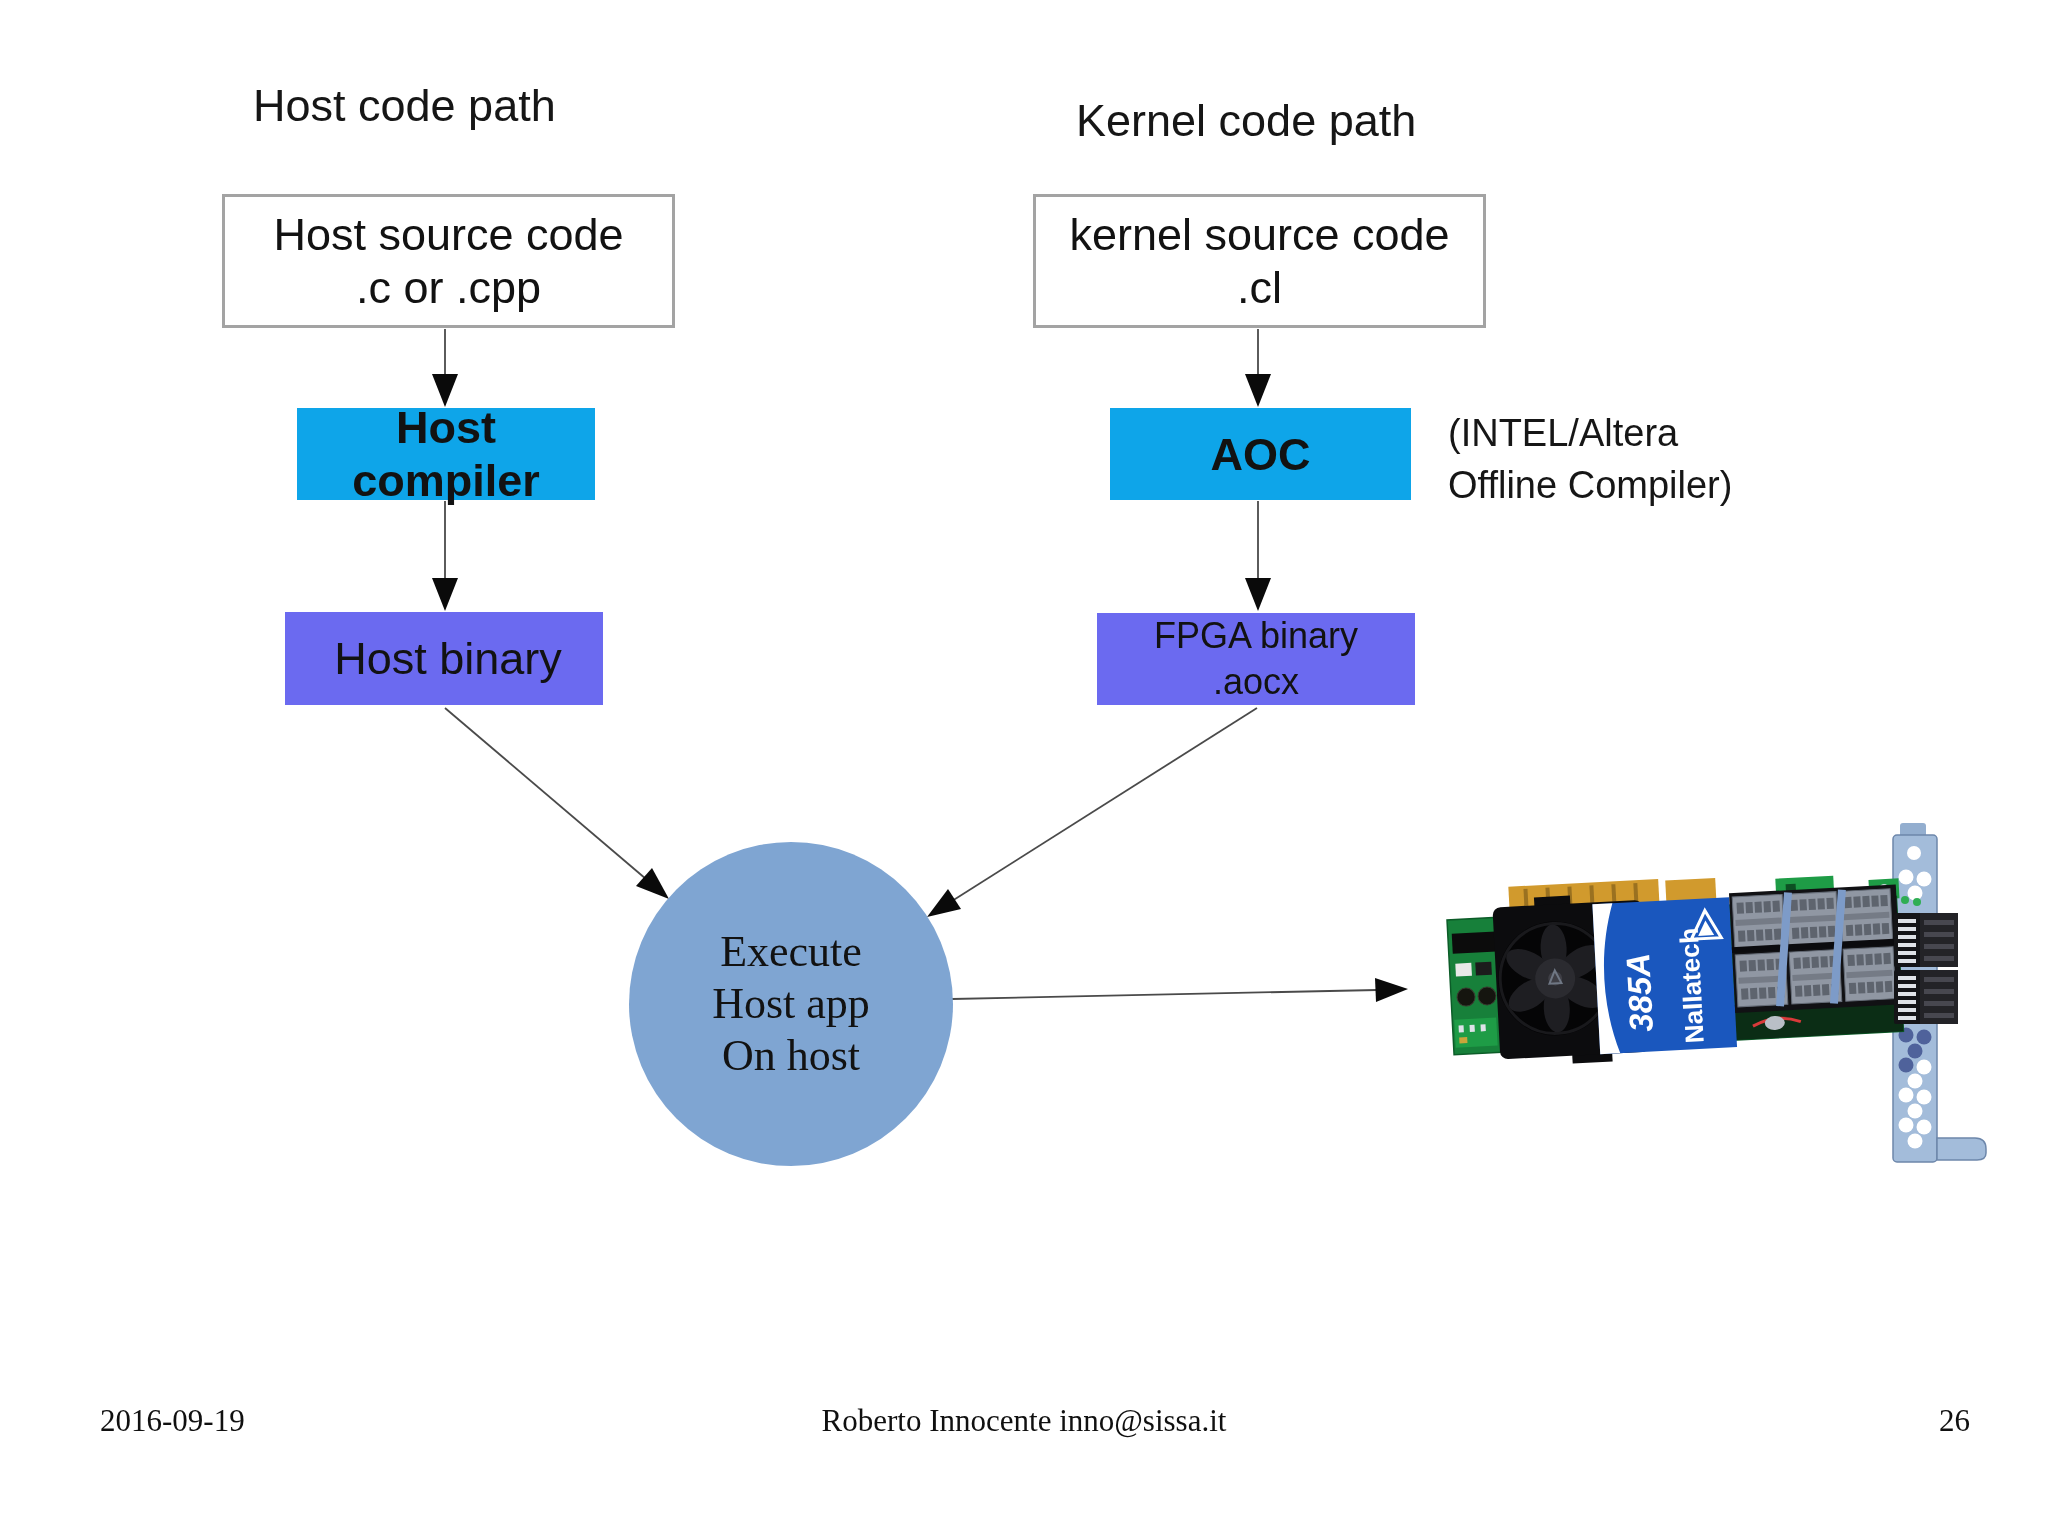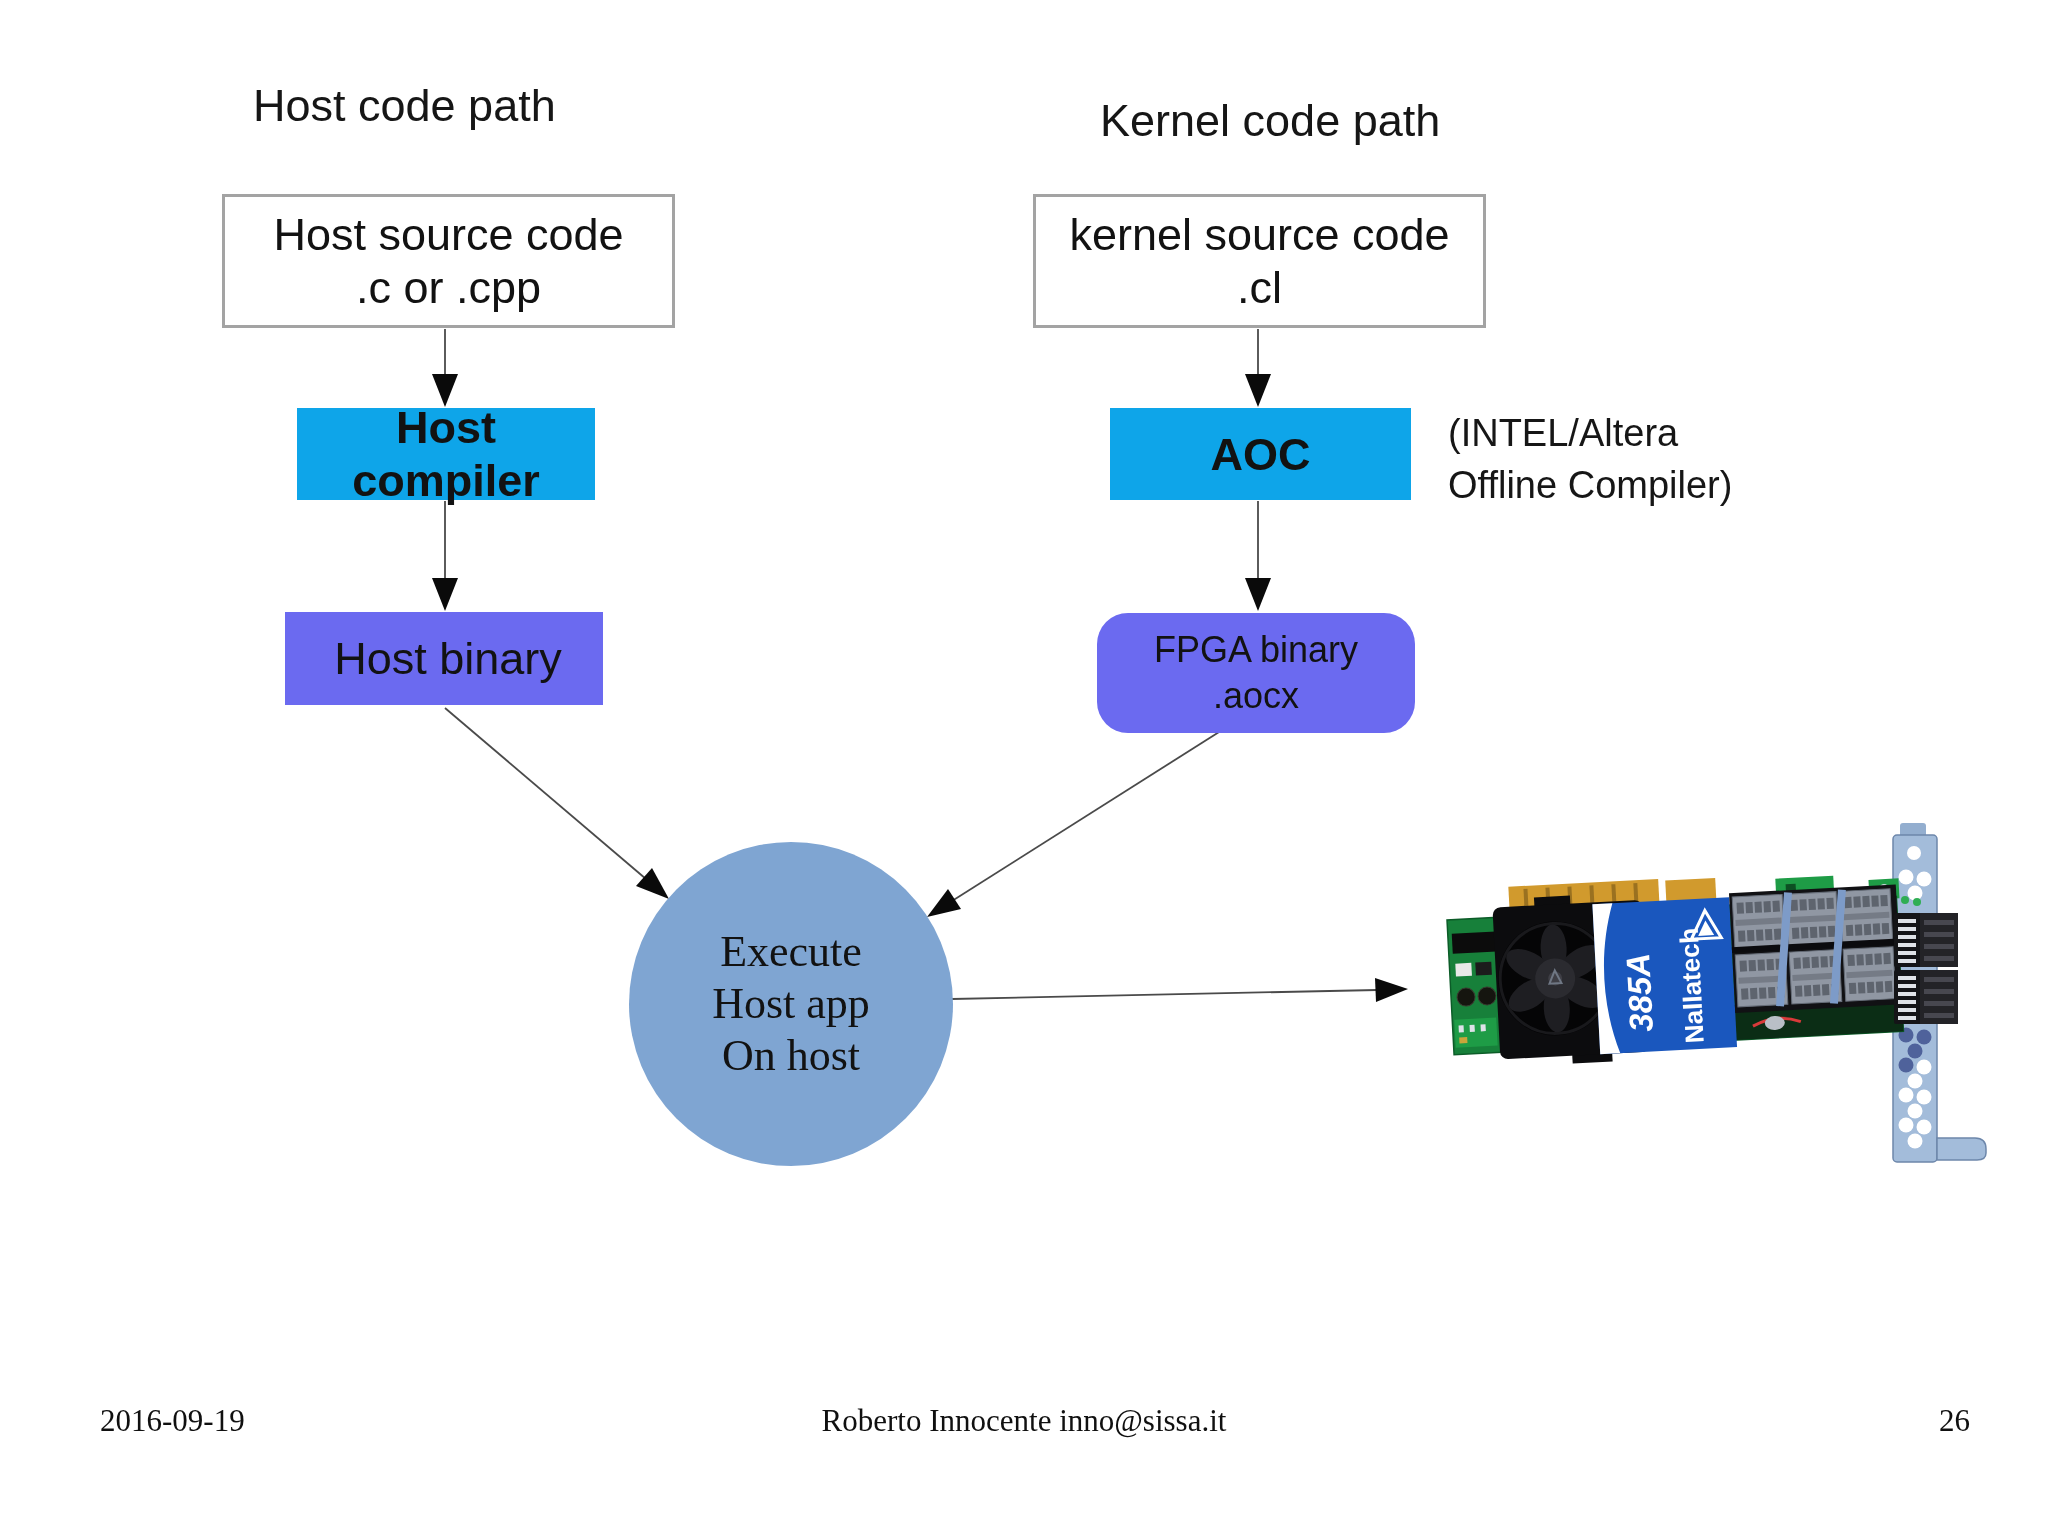--- a/index.html
+++ b/index.html
@@ -60,21 +60,21 @@
       <line class="arrow-line" x1="1257" y1="708" x2="952" y2="901"></line>
       <polygon class="arrow-head" points="927,917 948,889 961,909"></polygon>
     </g>
     <g>
       <line class="arrow-line" x1="952" y1="999" x2="1377" y2="990"></line>
       <polygon class="arrow-head" points="1408,989 1376,1002 1375,978"></polygon>
     </g>
   </svg>
 
   <div class="title" style="left:253px;top:81px;">Host code path</div>
-  <div class="title" style="left:1076px;top:96px;margin-left:24px;">Kernel code path</div>
+  <div class="title" style="left:1076px;top:96px;">Kernel code path</div>
 
   <div class="node src" style="left:222px;top:194px;width:453px;height:134px;">
     <span>Host source code</span>
     <span>.c or .cpp</span>
   </div>
   <div class="node compile" style="left:297px;top:408px;width:298px;height:92px;">
     <span>Host compiler</span>
   </div>
   <div class="node binary" style="left:285px;top:612px;width:318px;height:93px;padding-left:8px;">
     <span>Host binary</span>
@@ -84,21 +84,21 @@
     <span>kernel source code</span>
     <span>.cl</span>
   </div>
   <div class="node compile" style="left:1110px;top:408px;width:301px;height:92px;">
     <span>AOC</span>
   </div>
   <div class="note" style="left:1448px;top:407px;">
     <div>(INTEL/Altera</div>
     <div>Offline Compiler)</div>
   </div>
-  <div class="node binary fpga" style="left:1097px;top:613px;width:318px;height:120px;border-radius:31px;">
+  <div class="node binary fpga" style="left:1097px;top:613px;width:318px;height:92px;">
     <span>FPGA binary</span>
     <span>.aocx</span>
   </div>
 
   <div class="node circle" style="left:629px;top:842px;width:324px;height:324px;">
     <span>Execute</span>
     <span>Host app</span>
     <span>On host</span>
   </div>
 

